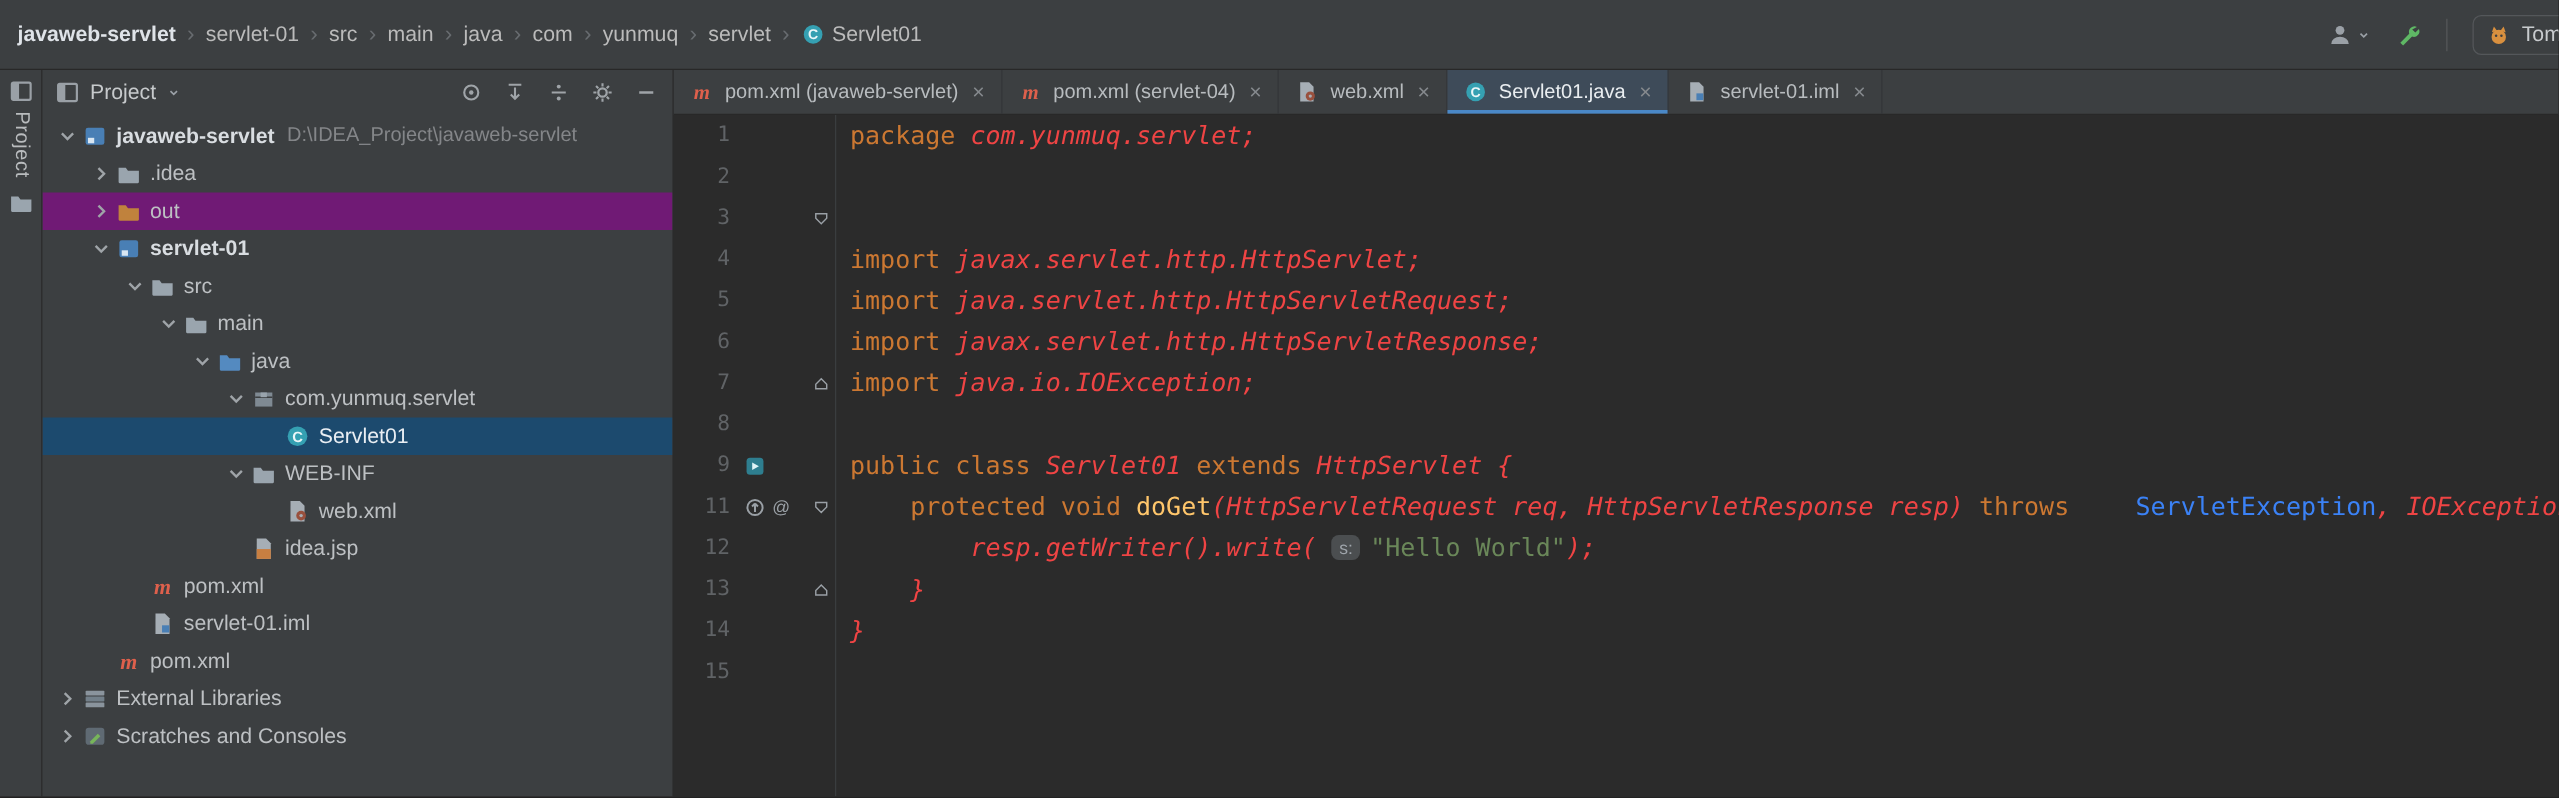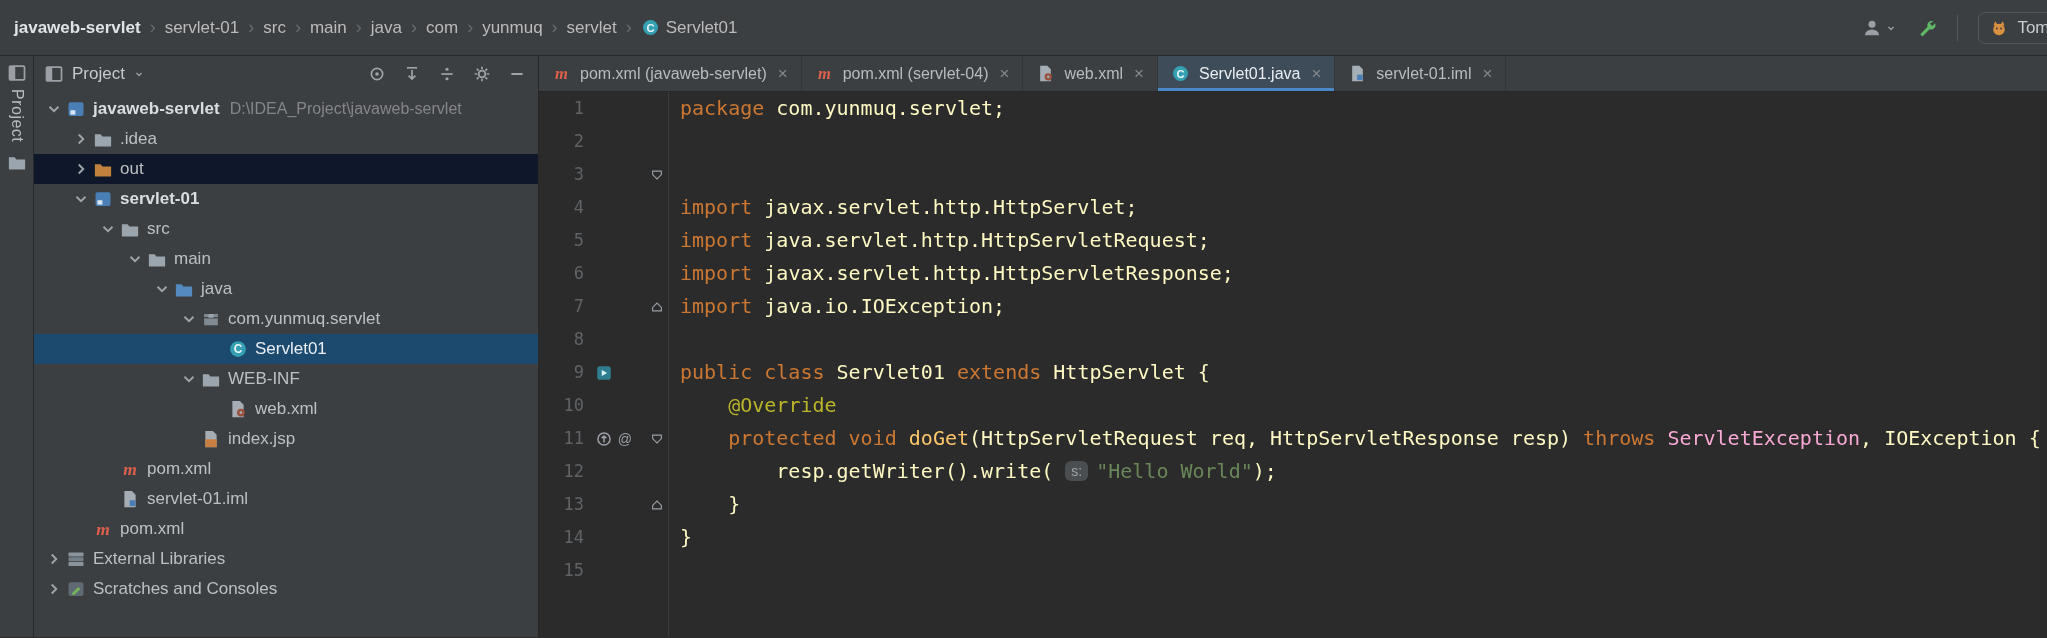--- a/index.html
+++ b/index.html
@@ -38,21 +38,21 @@
   
   .panel{ width:505px; background:#3c3f41; border-right:1px solid #282828; display:flex; flex-direction:column; flex:none; }
   .panel-header{ height:36px; display:flex; align-items:center; gap:8px; padding:0 12px 0 10px; flex:none; }
   .panel-title{ color:#c7cacc; }
   .panel-actions{ margin-left:auto; display:flex; align-items:center; gap:17px; }
   .hbtn{ display:flex; }
   .tree{ flex:1; overflow:hidden; padding-top:2px; }
   .tree-row{ height:30px; display:flex; align-items:center; white-space:nowrap; cursor:default; }
   .tree-row.selected{ background:#1c4a6e; }
   .tree-row.selected .tlabel{ color:#e9eef3; }
-  .tree-row.highlight{ background:#0f172a; }
+  .tree-row.highlight{ background:#701a75; }
   .chevbox{ width:24px; height:22px; flex:none; display:flex; align-items:center; justify-content:center; }
   .tlabel{ color:#bdc0c3; margin-left:7px; }
   .tlabel.bold{ color:#d9dde1; font-weight:bold; }
   .thint{ color:#848689; margin-left:10px; font-size:16px; }
   
   .icon{ width:20px; height:20px; display:inline-flex; flex:none; }
   .icon svg{ width:100%; height:100%; display:block; }
   .chevbox .icon, .panel-actions .icon{ width:18px; height:18px; }
   .crumb .icon, .tab .icon{ width:19px; height:19px; }
   .small-arrow{ width:12px !important; height:12px !important; }
@@ -73,25 +73,25 @@
   }
   .editor::before{ content:""; position:absolute; left:129px; top:0; bottom:0; width:1px; background:#3a3d3f; }
   .code-line{ height:33px; line-height:33px; display:flex; align-items:center; }
   .ln{ width:51px; flex:none; text-align:right; padding-right:6px; color:#606366; font-size:17px; }
   .gicons{ width:56px; flex:none; display:flex; align-items:center; gap:3px; padding-left:5px; }
   .gicons .icon{ width:18px; height:18px; }
   .foldbox{ width:22px; flex:none; display:flex; align-items:center; justify-content:center; }
   .foldbox .icon{ width:14px; height:14px; }
   .lcontent{ white-space:pre; padding-left:12px; }
   .tk-kw{ color:#cc7832; }
-  .tk-plain{ color:#fef9c3; }
+  .tk-plain{ color:#ef4444;font-style:italic; }
   .tk-str{ color:#6a8759; }
   .tk-method{ color:#ffc66b; }
   .tk-anno{ color:#bbb529; }
-  .tk-dim{ color:#f9a8d4; }
+  .tk-dim{ color:#3b82f6;margin-left:41px; }
   .inlay{
     display:inline-block; background:#4b4e50; color:#9fa5ab; border-radius:6px;
     font-size:14px; line-height:20px; padding:0 6px; margin-right:8px;
     font-family:"Liberation Sans",sans-serif; vertical-align:2px;
   }
 </style>
 </head>
 <body>
 
 <div class="app">
@@ -418,21 +418,21 @@
             <span class="tlabel">web.xml</span>
           </div>
           <div class="tree-row" style="padding-left:143px">
             <span class="chevbox"></span>
             <span class="icon ">
               <svg viewBox="0 0 16 16">
                 <path d="M3.5 1.5h6l3 3v10h-9z" fill="#A6AEB5"></path>
                 <rect x="3.5" y="8.2" width="9" height="6.3" fill="#C87F41"></rect>
               </svg>
             </span>
-            <span class="tlabel">index.jsp</span>
+            <span class="tlabel">idea.jsp</span>
           </div>
           <div class="tree-row" style="padding-left:62px">
             <span class="chevbox"></span>
             <span class="icon ">
               <svg viewBox="0 0 16 16">
                 <text x="8" y="12.8" font-size="14" text-anchor="middle" fill="#DE604C" font-weight="bold" font-style="italic" font-family="Liberation Serif,serif">m</text>
               </svg>
             </span>
             <span class="tlabel">pom.xml</span>
           </div>
@@ -610,26 +610,20 @@
                 <svg viewBox="0 0 16 16">
                   <rect x="2" y="2" width="12" height="12" rx="2.5" fill="#2E7E8F"></rect>
                   <path d="M6 5.3l4.8 2.7L6 10.7z" fill="#DFF3F6"></path>
                 </svg>
               </span>
             </span>
             <span class="foldbox"></span>
             <span class="lcontent"><span class="tk-kw">public class </span><span class="tk-plain">Servlet01 </span><span class="tk-kw">extends </span><span class="tk-plain">HttpServlet {</span></span>
           </div>
           <div class="code-line">
-            <span class="ln">10</span>
-            <span class="gicons"></span>
-            <span class="foldbox"></span>
-            <span class="lcontent"><span class="tk-plain">    </span><span class="tk-anno">@Override</span></span>
-          </div>
-          <div class="code-line">
             <span class="ln">11</span>
             <span class="gicons">
               <span class="icon ">
                 <svg viewBox="0 0 16 16">
                   <circle cx="8" cy="8" r="5.4" fill="none" stroke="#9aa0a6" stroke-width="1.4"></circle>
                   <path d="M8 11.2V5.2M8 5.2L5.9 7.3M8 5.2l2.1 2.1" fill="none" stroke="#9aa0a6" stroke-width="1.4"></path>
                 </svg>
               </span>
               <span class="icon ">
                 <svg viewBox="0 0 16 16">

